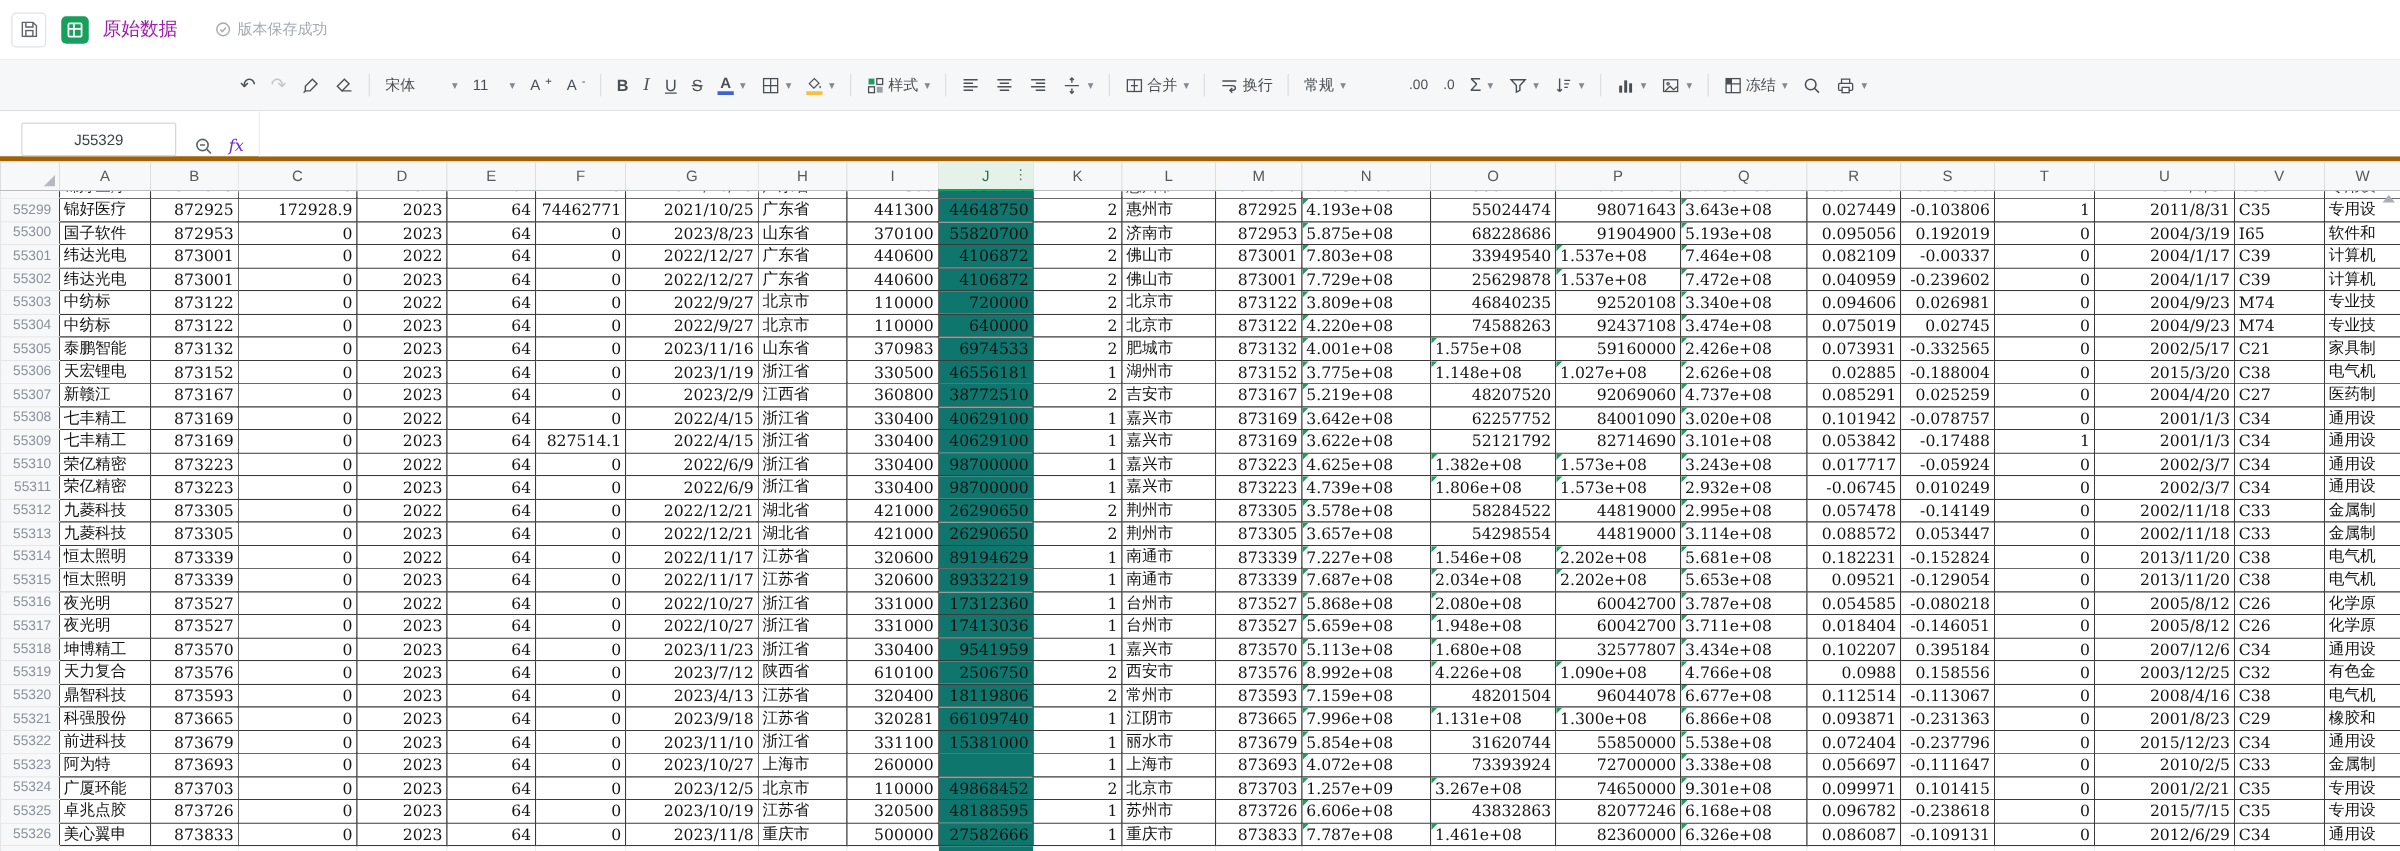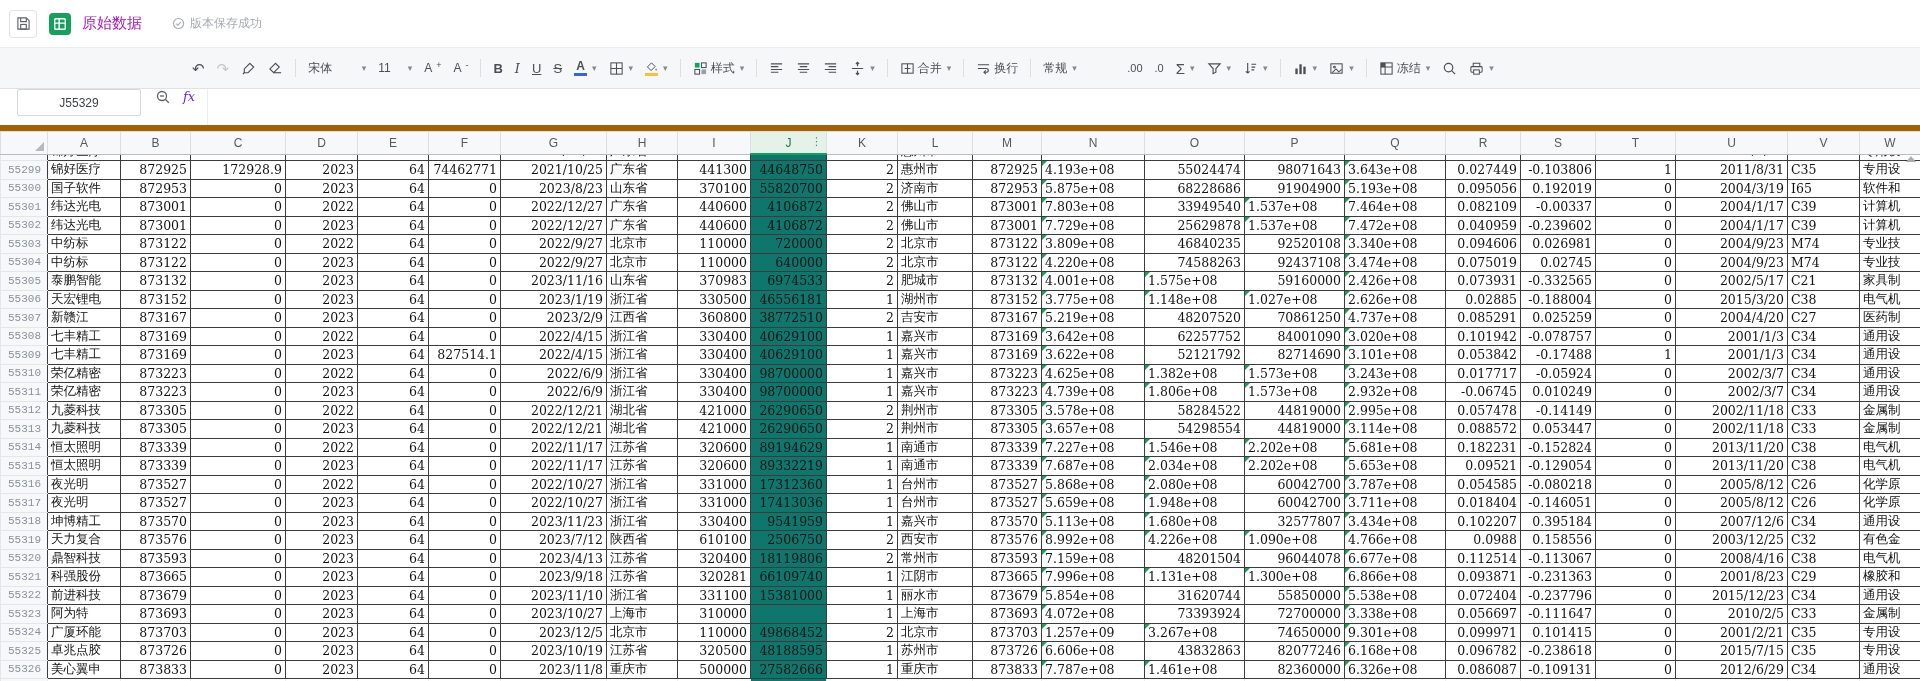--- a/index.html
+++ b/index.html
@@ -35,41 +35,41 @@
   .un{text-decoration:underline;font-size:13px;}
   .st{text-decoration:line-through;font-size:13px;}
   .colorA{display:flex;flex-direction:column;align-items:center;line-height:1;font-size:12px;font-weight:bold;}
   .colorA .bar{width:13px;height:3px;background:#3a66d1;margin-top:1px;}
   .fillwrap{display:flex;flex-direction:column;align-items:center;line-height:1;}
   .fillwrap .bar{width:13px;height:3px;background:#f5c142;margin-top:1px;}
   .supsign{font-size:9px;margin-left:1px;transform:translateY(-3px);display:inline-block;}
   .decbtn{font-size:11px;letter-spacing:0;}
 
   
-  .formulabar{height:36px;background:#fff;border-bottom:6px solid #a16207;display:flex;align-items:flex-start;}
+  .formulabar{height:36px;background:#fff;border-bottom:4px solid #a16207;display:flex;align-items:flex-end;}
   .namebox{width:122px;height:25px;margin-left:17px;border:1px solid #d5d7d9;border-radius:2px;
            display:flex;align-items:center;justify-content:center;font-size:12px;color:#3d4247;background:#fff;}
   .fbicon{margin-left:14px;display:flex;align-items:center;}
   .fx{margin-left:12px;font-family:"DejaVu Serif",serif;font-style:italic;font-size:13px;color:#6d28d9;}
   .finput{flex:1;align-self:stretch;margin-left:12px;border-left:1px solid #eceeef;background:#fff;}
 
   
   table.sheet{border-collapse:collapse;table-layout:fixed;width:1873px;
               font-family:"DejaVu Serif","Liberation Serif",serif;}
   .sheet th{background:#f7f8f9;font-family:"Liberation Sans",sans-serif;font-weight:400;font-size:12px;
             color:#54595e;border:1px solid #dcdee0;border-bottom:1px solid #b9bdc1;height:21px;padding:0;position:relative;}
   .sheet th.sel{background:#e4f2ea;color:#2c6e49;border-bottom:2px solid #17a05d;}
   .sheet th .colmenu{position:absolute;right:4px;top:3px;font-size:11px;color:#5f7a6b;}
   .sheet th.corner{border-bottom:1px solid #b9bdc1;}
   .corner-tri{position:absolute;right:3px;bottom:3px;width:0;height:0;
               border-bottom:9px solid #b6bacf;border-bottom-color:#b6babf;border-left:9px solid transparent;}
   .sheet td{border:1px solid #3b3b3b;height:17.5px;padding:0 3px;font-size:12.5px;color:#121212;
             white-space:nowrap;overflow:hidden;background:#fff;position:relative;vertical-align:middle;}
   .sheet td.gut{background:#f7f8f9;border:1px solid #e4e6e8;border-right:1px solid #3b3b3b;
-                font-family:Liberation Mono, monospace;font-size:11px;color:#8a919b;
+                font-family:Liberation Sans, sans-serif;font-size:11px;color:#8a919b;
                 text-align:right;padding-right:6px;}
   .sheet td.l{text-align:left;}
   .sheet td.r{text-align:right;}
   .sheet td.jcol{background:#0f766e;}
   .tri{position:absolute;top:0;left:0;width:0;height:0;border-top:5px solid #1e9e5a;border-right:5px solid transparent;}
   tr.partial td{height:4px;}
   tr.partial td .clipwrap{height:17px;margin-top:-12px;}
   tr.emptyrow td{border:1px solid #ebedef;}
   tr.emptyrow td.gut{border-right:1px solid #ebedef;}
   .scroll-up{position:absolute;left:1906px;top:156px;width:0;height:0;
@@ -668,21 +668,21 @@
         <td class="r">0</td>
         <td class="r">2023/2/9</td>
         <td class="l">江西省</td>
         <td class="r">360800</td>
         <td class="r jcol">38772510</td>
         <td class="r">2</td>
         <td class="l">吉安市</td>
         <td class="r">873167</td>
         <td class="l"><i class="tri"></i>5.219e+08</td>
         <td class="r">48207520</td>
-        <td class="r">70861250</td>
+        <td class="r">92069060</td>
         <td class="l"><i class="tri"></i>4.737e+08</td>
         <td class="r">0.085291</td>
         <td class="r">0.025259</td>
         <td class="r">0</td>
         <td class="r">2004/4/20</td>
         <td class="l">C27</td>
         <td class="l">医药制</td>
       </tr>
       <tr>
         <td class="gut">55308</td>
@@ -1077,21 +1077,21 @@
       <tr>
         <td class="gut">55323</td>
         <td class="l">阿为特</td>
         <td class="r">873693</td>
         <td class="r">0</td>
         <td class="r">2023</td>
         <td class="r">64</td>
         <td class="r">0</td>
         <td class="r">2023/10/27</td>
         <td class="l">上海市</td>
-        <td class="r">310000</td>
+        <td class="r">260000</td>
         <td class="r jcol"></td>
         <td class="r">1</td>
         <td class="l">上海市</td>
         <td class="r">873693</td>
         <td class="l"><i class="tri"></i>4.072e+08</td>
         <td class="r">73393924</td>
         <td class="r">72700000</td>
         <td class="l"><i class="tri"></i>3.338e+08</td>
         <td class="r">0.056697</td>
         <td class="r">-0.111647</td>

